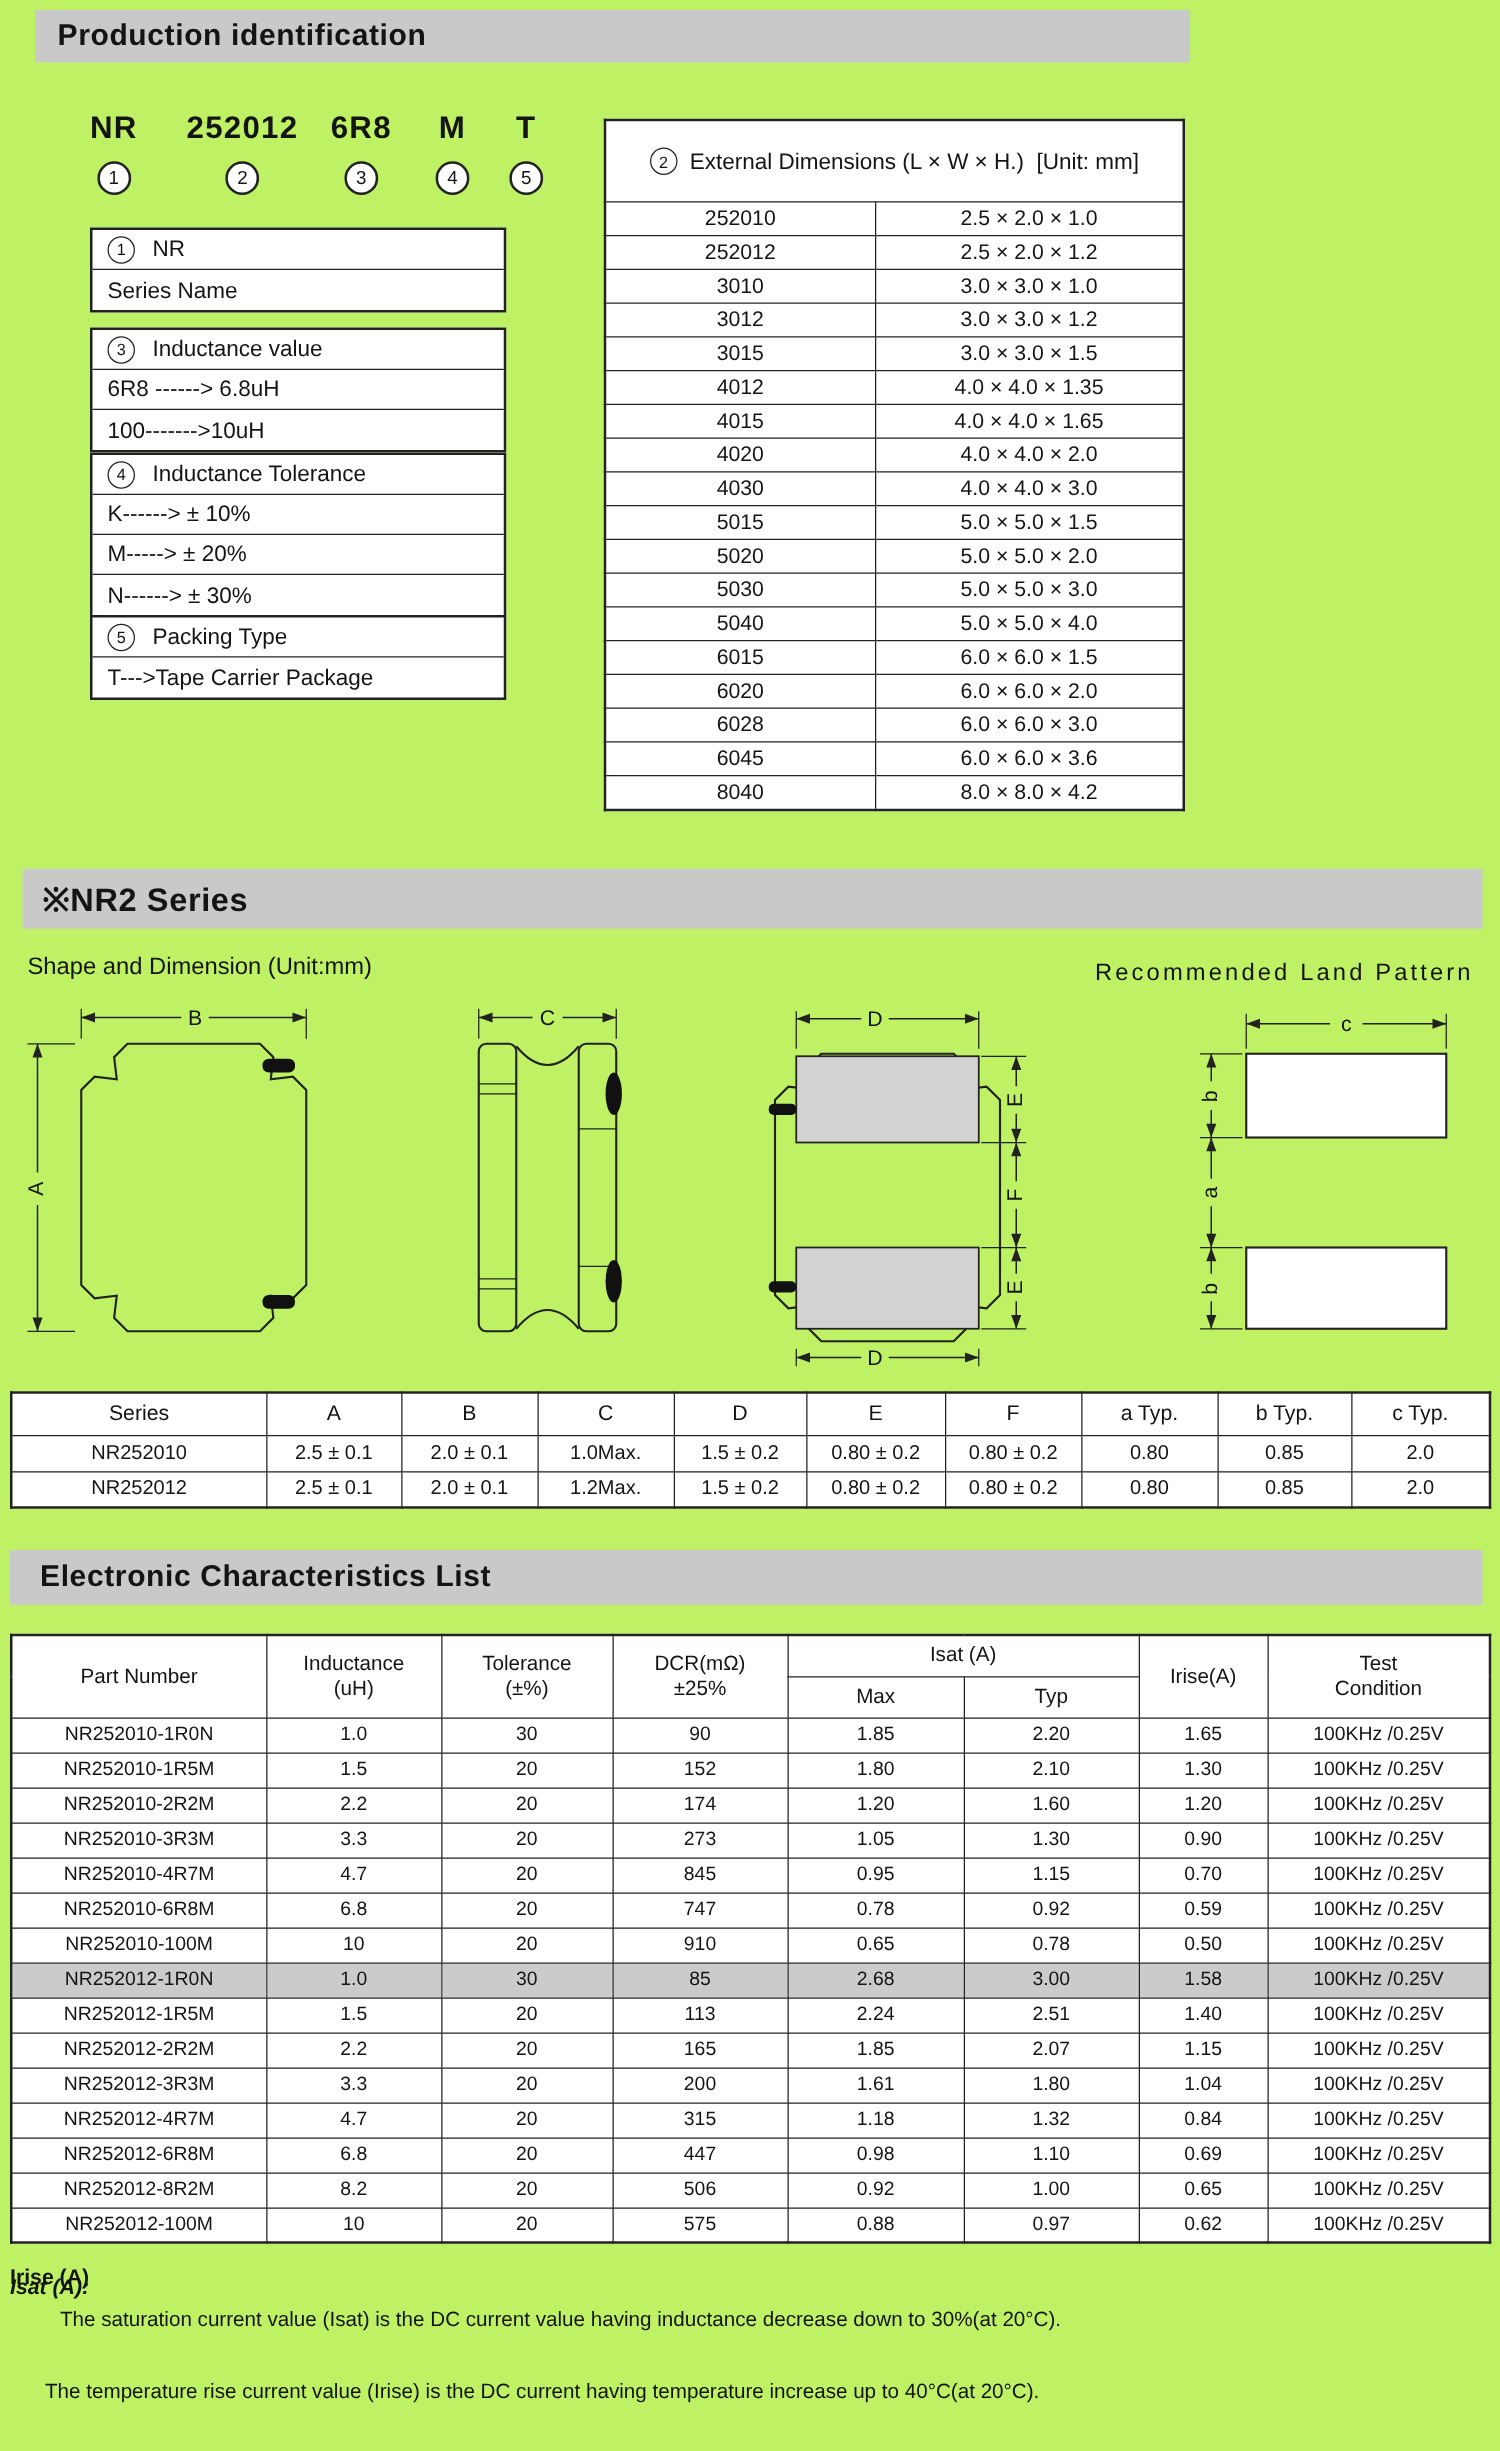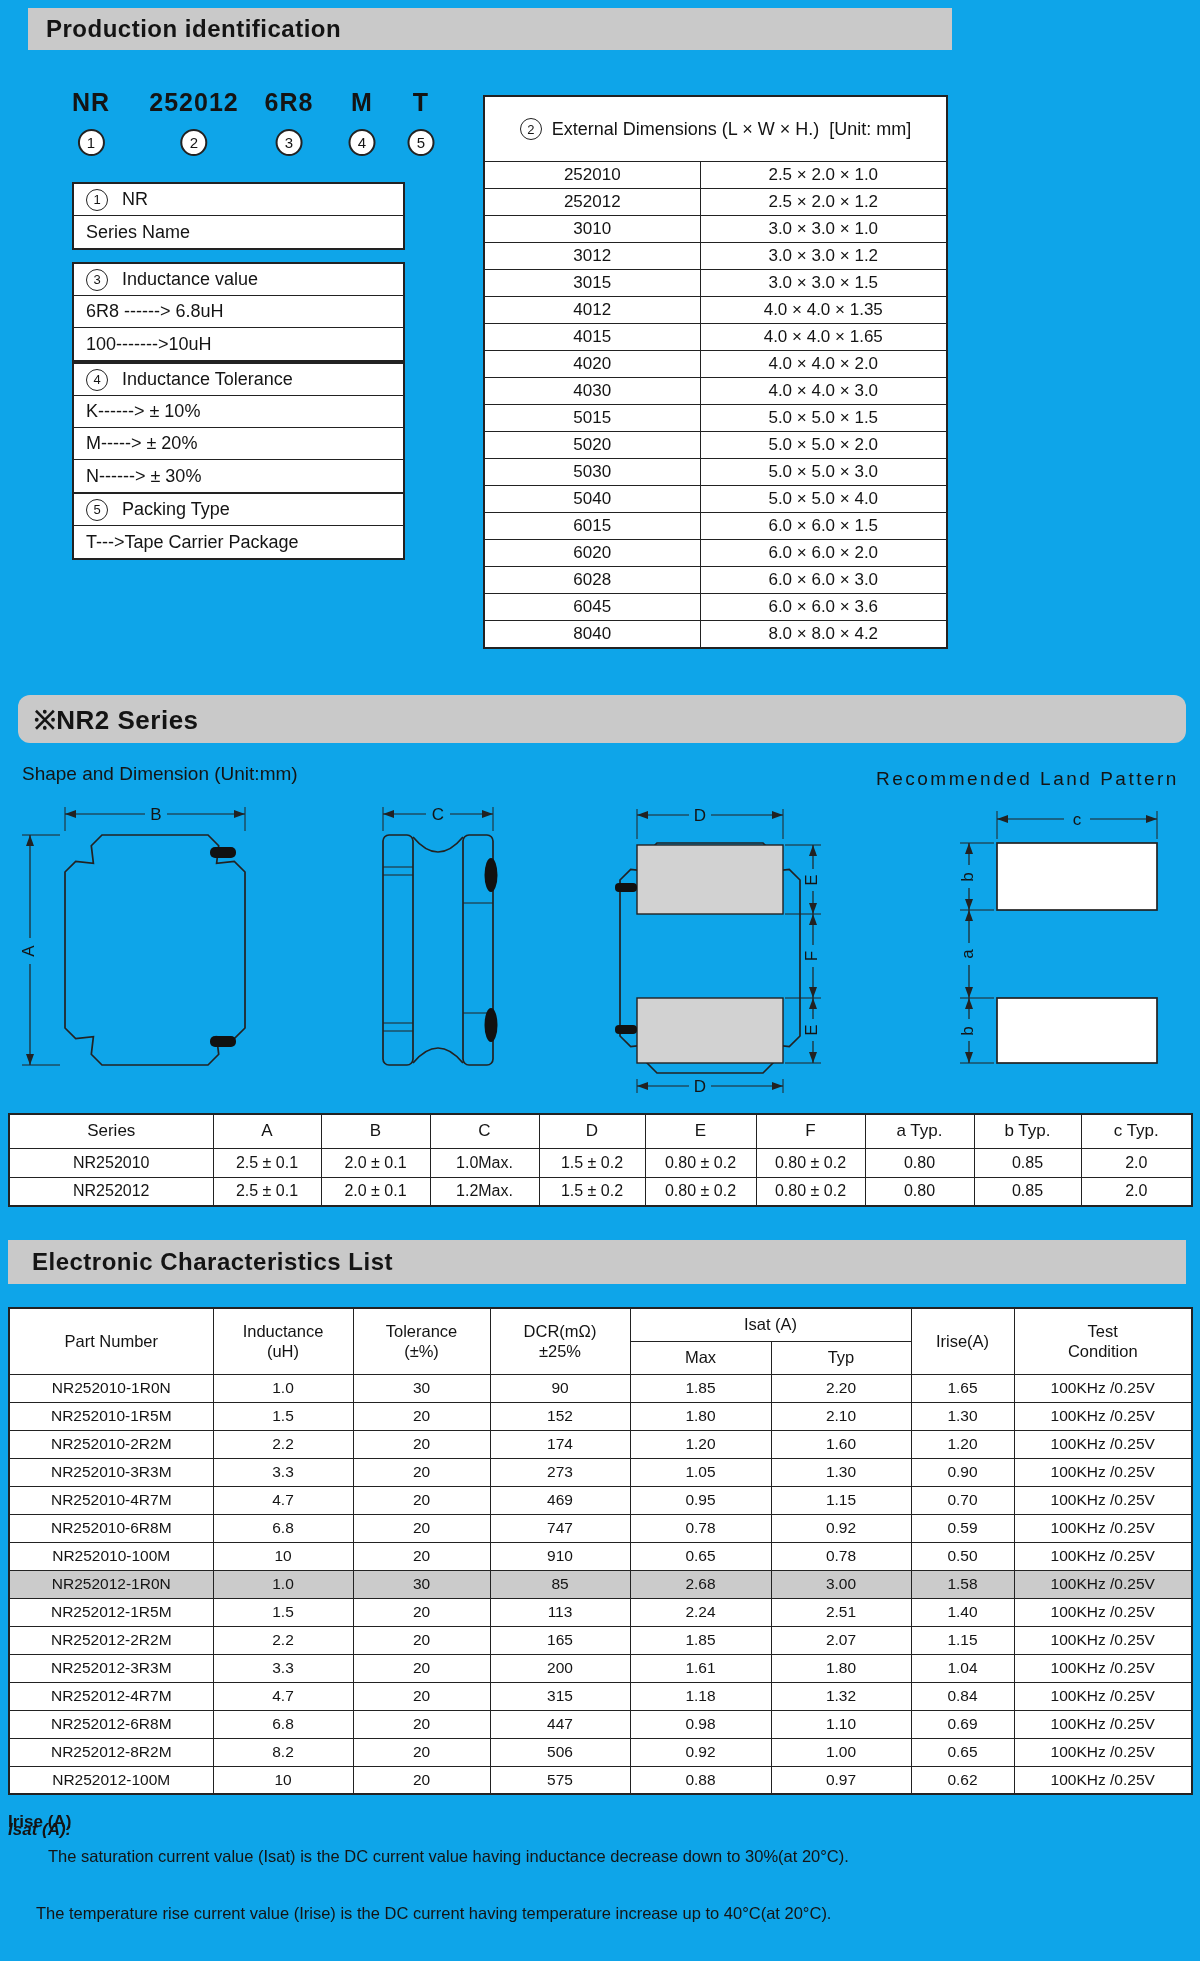--- a/index.html
+++ b/index.html
@@ -1,27 +1,27 @@
 <!DOCTYPE html>
 <html><head>
 <meta charset="utf-8">
 <style>
   * { margin:0; padding:0; box-sizing:border-box; }
   html,body { background:#fff; }
   .page {
-    position:relative; width:1200px; height:1961px; background:#0ea5e9;
+    position:relative; width:1200px; height:1961px; background:#bef264;
     font-family:"Liberation Sans", sans-serif; color:#141414; overflow:hidden;
   }
   
   .section-bar {
     position:absolute; background:#c9c9c9; display:flex; align-items:center;
     font-weight:bold; color:#141414; letter-spacing:0.5px;
   }
   #bar1 { left:28px; top:8px;    width:924px;  height:42px; font-size:24px; padding-left:18px; }
-  #bar2 { left:18px; top:695px;  width:1168px; height:48px; font-size:26px; padding-left:16px;border-radius:12px; }
+  #bar2 { left:18px; top:695px;  width:1168px; height:48px; font-size:26px; padding-left:16px; }
   #bar3 { left:8px;  top:1240px; width:1178px; height:44px; font-size:24px; padding-left:24px; }
 
   
   .pn-host { position:absolute; left:0; top:88px; width:100%; height:90px; }
   .pn-seg { position:absolute; display:flex; flex-direction:column; align-items:center; gap:12px;
             transform:translateX(-50%); }
   .pn-seg:nth-of-type(1){ left:91px; }
   .pn-seg:nth-of-type(2){ left:194px; }
   .pn-seg:nth-of-type(3){ left:289px; }
   .pn-seg:nth-of-type(4){ left:362px; }
@@ -534,21 +534,21 @@
           <td>1.05</td>
           <td>1.30</td>
           <td>0.90</td>
           <td>100KHz /0.25V</td>
         </tr>
 
         <tr>
           <td>NR252010-4R7M</td>
           <td>4.7</td>
           <td>20</td>
-          <td>469</td>
+          <td>845</td>
           <td>0.95</td>
           <td>1.15</td>
           <td>0.70</td>
           <td>100KHz /0.25V</td>
         </tr>
 
         <tr>
           <td>NR252010-6R8M</td>
           <td>6.8</td>
           <td>20</td>

